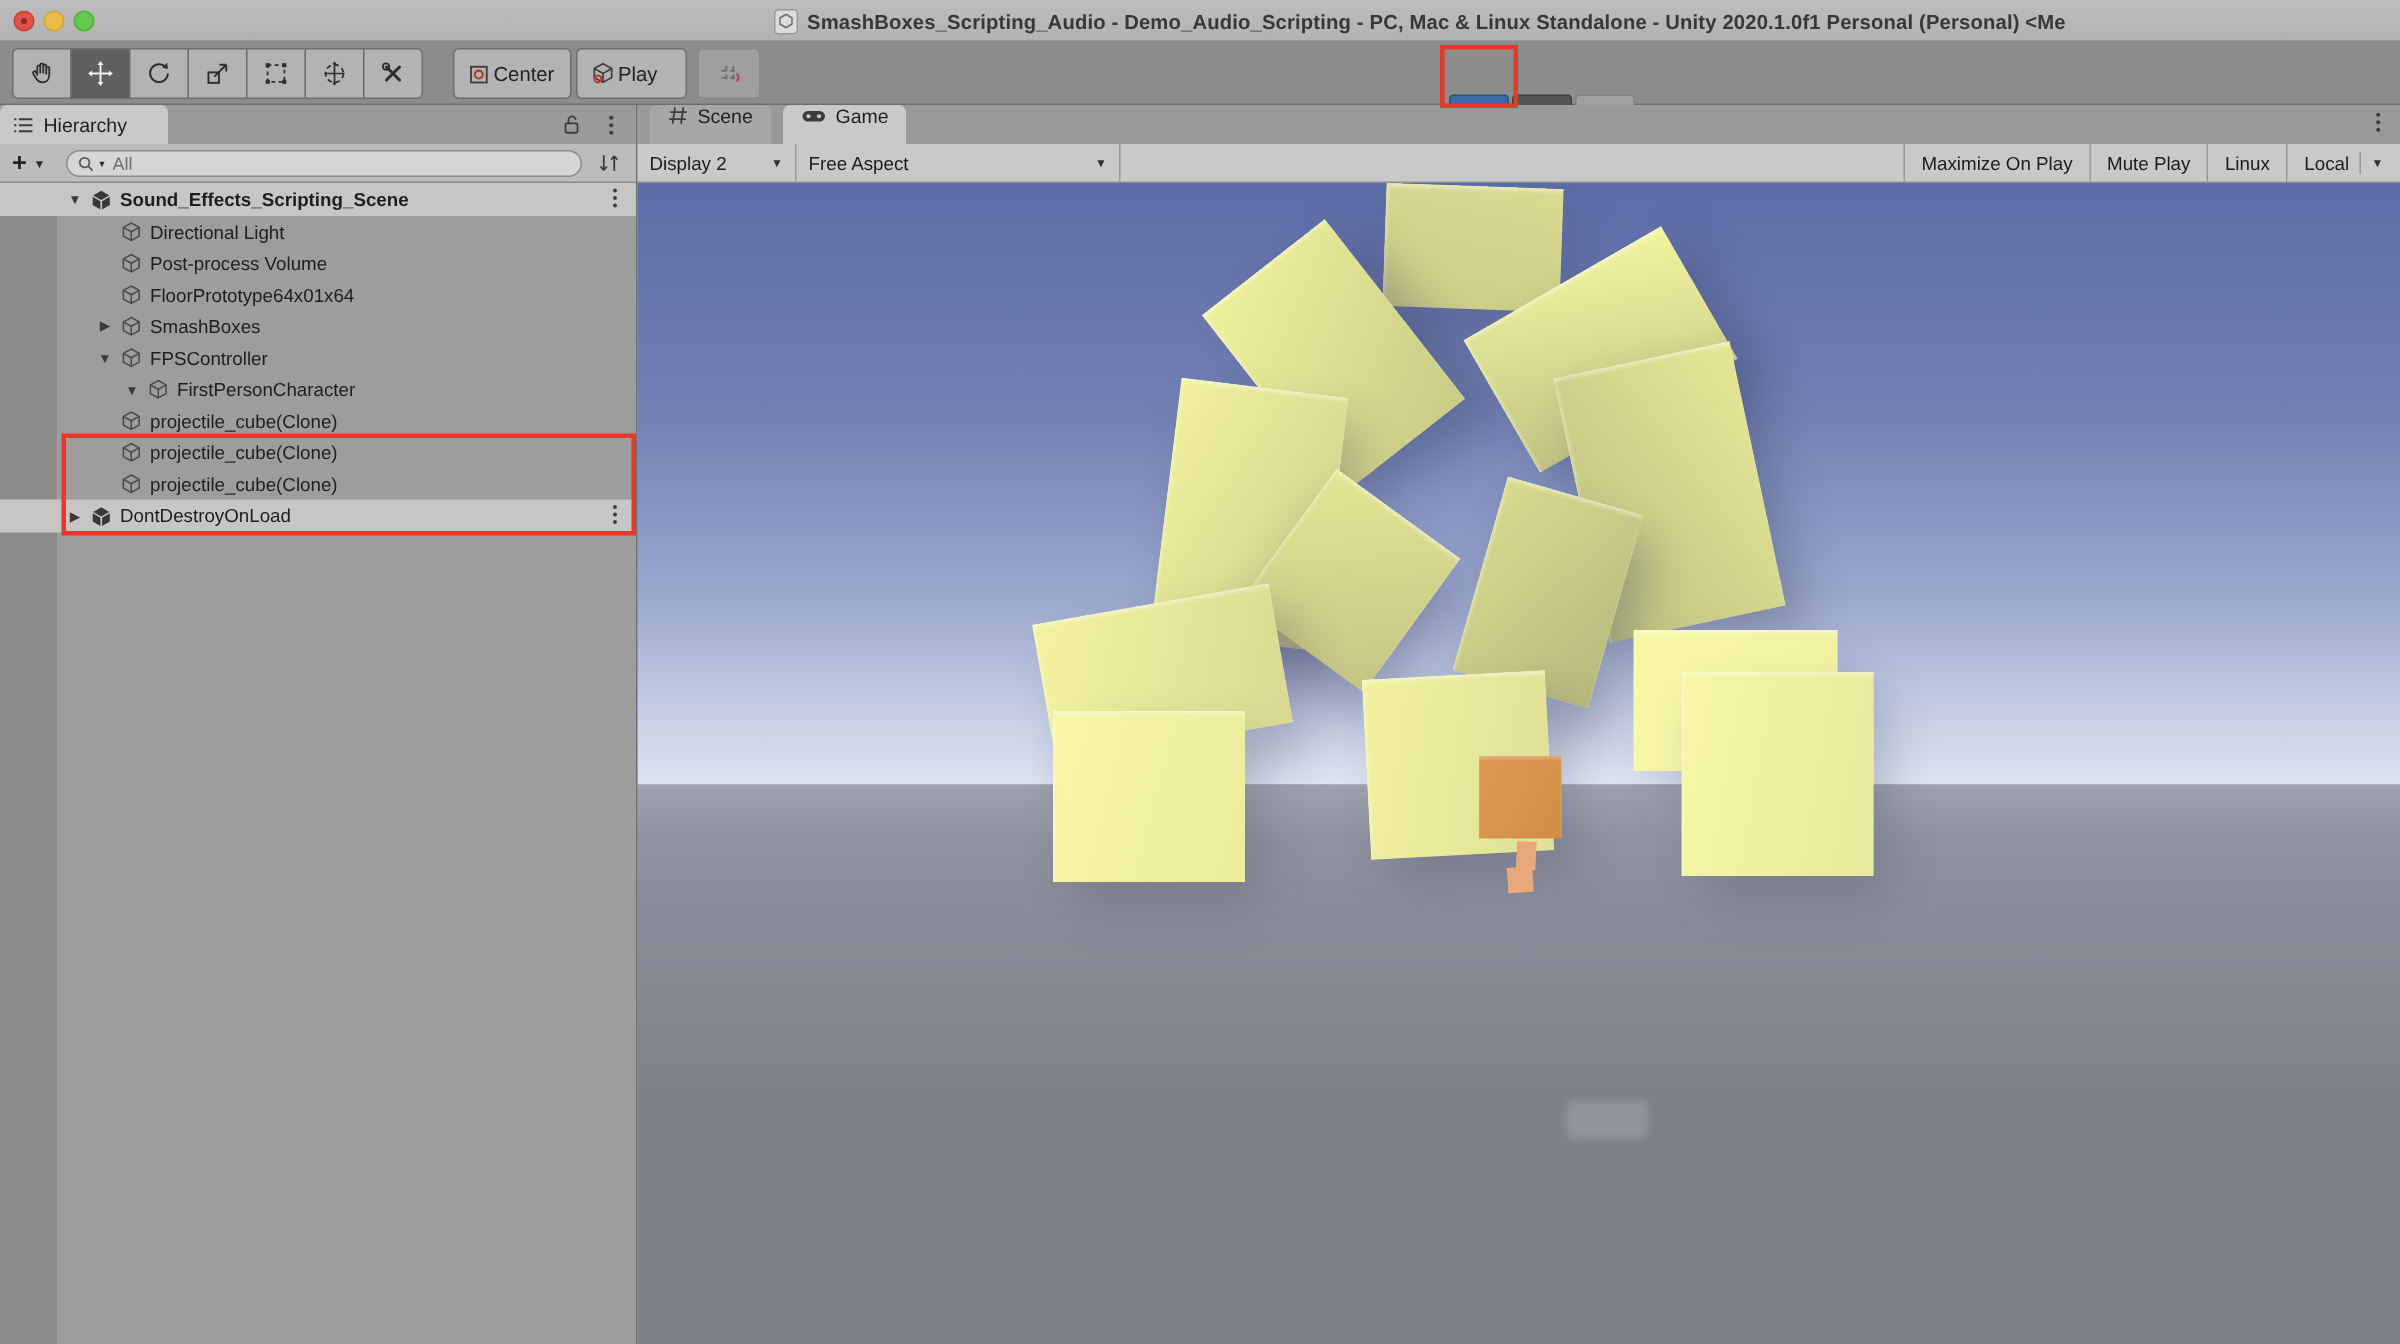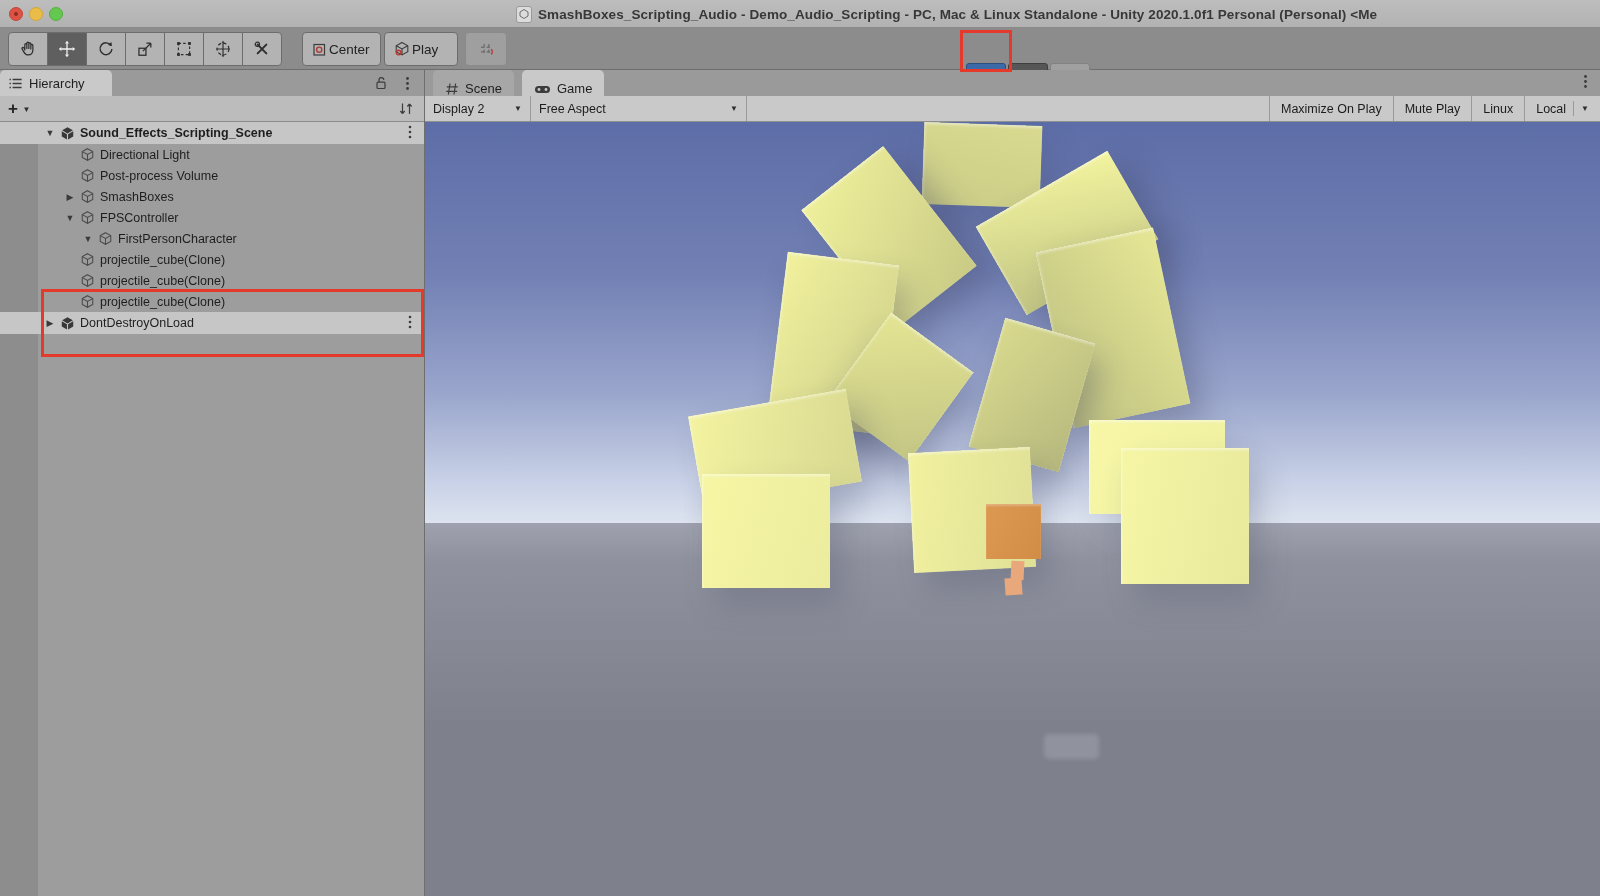--- a/index.html
+++ b/index.html
@@ -64,21 +64,21 @@
   .hrow.bold .lbl { font-weight:bold; }
   .hrow.sel { background:#8e8e8e; }
   .arr { flex:none; width:16px; text-align:center; font-size:9px; color:#3a3a3a; }
   .ico { flex:none; width:18px; height:16px; display:flex; align-items:center; justify-content:center; }
   .lbl { margin-left:4px; white-space:nowrap; }
   .rowkebab { position:absolute; right:12px; top:3px; }
 
   
   .gamepanel { position:relative; flex:1; background:#9a9a9a; }
   .gtabbar { position:absolute; left:0; top:0; right:0; height:26px; background:#9a9a9a; }
-  .gtab { position:absolute; top:0; height:26px; border-radius:5px 5px 0 0; display:flex; align-items:flex-end; gap:6px;
+  .gtab { position:absolute; top:0; height:26px; border-radius:5px 5px 0 0; display:flex; align-items:flex-start; gap:6px;
     padding:0 12px; font-size:13px; color:#1f1f1f; }
   .gtab.scene { left:8px; background:#a7a7a7; }
   .gtab.game { left:97px; background:#c9c9c9; }
   .gkebab { position:absolute; right:12px; top:4px; }
 
   .gctrl { position:absolute; left:0; top:26px; right:0; height:26px; background:#c9c9c9; border-bottom:1px solid #8f8f8f;
     display:flex; align-items:stretch; font-size:12.5px; color:#1c1c1c; }
   .gcell { display:flex; align-items:center; padding:0 8px; border-right:1px solid #9a9a9a; }
   .gcell .caret { margin-left:auto; padding-left:8px; }
   .cell-display { width:106px; }
@@ -284,20 +284,30 @@
               <g fill="#3c3c3c">
                 <circle cx="2.5" cy="2.5" r="1.4"></circle>
                 <circle cx="2.5" cy="7.5" r="1.4"></circle>
                 <circle cx="2.5" cy="12.5" r="1.4"></circle>
               </g>
             </svg>
           </span>
       </div>
       <div class="searchrow">
         <span class="addbtn"><span class="plus">+</span>&nbsp;<span class="caret">▼</span></span>
+        <span class="searchwrap">
+          <span class="search-ic">
+              <svg width="13" height="13" viewBox="0 0 13 13">
+                <circle cx="5.4" cy="5.4" r="3.2" fill="none" stroke="#5a5a5a" stroke-width="1.2"></circle>
+                <path d="M7.8 7.8l3 3" stroke="#5a5a5a" stroke-width="1.2"></path>
+              </svg>
+              <span class="caret" style="font-size:6px;">▼</span>
+            </span>
+          <input type="text" placeholder="All" style="">
+        </span>
         <span class="sortbtn">
             <svg width="16" height="16" viewBox="0 0 16 16">
               <g stroke="#3c3c3c" stroke-width="1.2" fill="none">
                 <path d="M4.5 2.5v10M4.5 12.5 2.4 10M4.5 12.5 6.6 10"></path>
                 <path d="M11.5 13V3M11.5 3 9.4 5.5M11.5 3l2.1 2.5"></path>
               </g>
             </svg>
           </span>
       </div>
       <div class="tree">
@@ -341,20 +351,32 @@
               <span class="arr" style="margin-left: 62px;"></span>
               <span class="ico">
                 <svg width="15" height="15" viewBox="0 0 16 16">
                   <g fill="none" stroke="#4a4a4a" stroke-width="1.1">
                     <path d="M8 1.8 13.6 4.9v6.2L8 14.2 2.4 11.1V4.9z"></path>
                     <path d="M2.4 4.9 8 8l5.6-3.1M8 8v6.2"></path>
                   </g>
                 </svg>
               </span>
               <span class="lbl">Post-process Volume</span>
+            </div>
+            <div class="hrow">
+              <span class="arr" style="margin-left: 62px;"></span>
+              <span class="ico">
+                <svg width="15" height="15" viewBox="0 0 16 16">
+                  <g fill="none" stroke="#4a4a4a" stroke-width="1.1">
+                    <path d="M8 1.8 13.6 4.9v6.2L8 14.2 2.4 11.1V4.9z"></path>
+                    <path d="M2.4 4.9 8 8l5.6-3.1M8 8v6.2"></path>
+                  </g>
+                </svg>
+              </span>
+              <span class="lbl">FloorPrototype64x01x64</span>
             </div>
             <div class="hrow">
               <span class="arr" style="margin-left: 62px;">▶</span>
               <span class="ico">
                 <svg width="15" height="15" viewBox="0 0 16 16">
                   <g fill="none" stroke="#4a4a4a" stroke-width="1.1">
                     <path d="M8 1.8 13.6 4.9v6.2L8 14.2 2.4 11.1V4.9z"></path>
                     <path d="M2.4 4.9 8 8l5.6-3.1M8 8v6.2"></path>
                   </g>
                 </svg>

